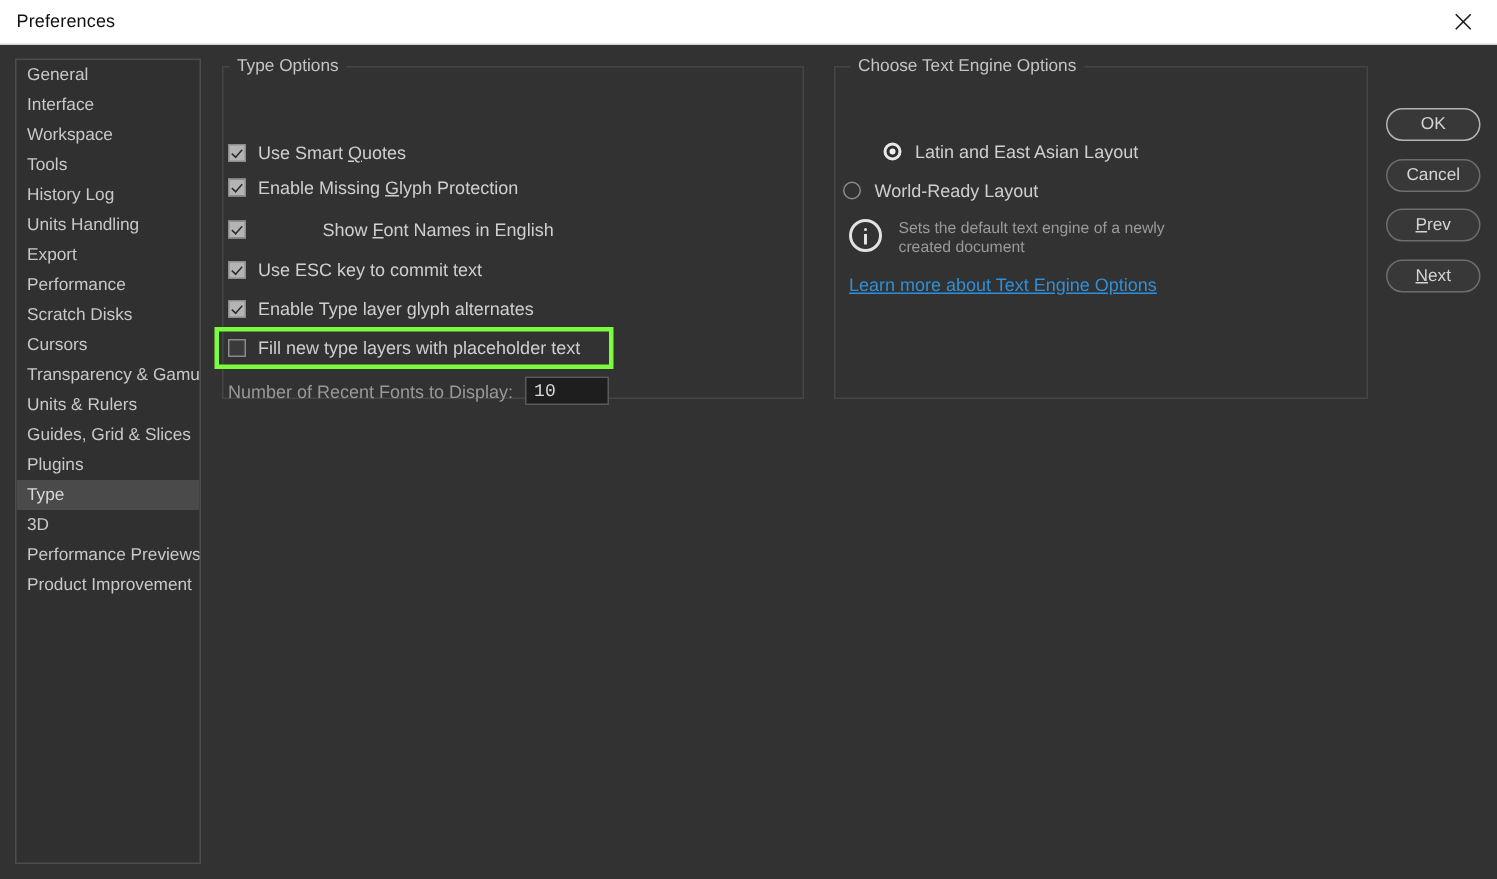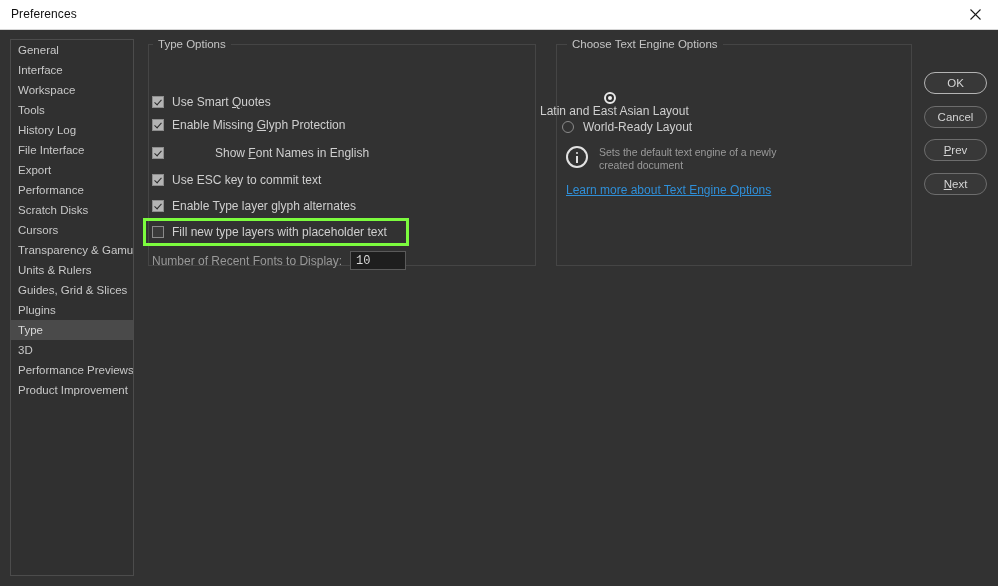--- a/index.html
+++ b/index.html
@@ -302,21 +302,21 @@
   </div>
 
   <div class="dialog-body">
 
     <div class="sidebar" id="sidebar">
         <div class="side-item">General</div>
         <div class="side-item">Interface</div>
         <div class="side-item">Workspace</div>
         <div class="side-item">Tools</div>
         <div class="side-item">History Log</div>
-        <div class="side-item">File Interface</div>
+        <div class="side-item">Units Handling</div>
         <div class="side-item">Export</div>
         <div class="side-item">Performance</div>
         <div class="side-item">Scratch Disks</div>
         <div class="side-item">Cursors</div>
         <div class="side-item">Transparency &amp; Gamut</div>
         <div class="side-item">Units &amp; Rulers</div>
         <div class="side-item">Guides, Grid &amp; Slices</div>
         <div class="side-item">Plugins</div>
         <div class="side-item selected">Type</div>
         <div class="side-item">3D</div>
@@ -357,21 +357,21 @@
 
     <div class="recent-row">
       <span class="recent-label">Number of Recent Fonts to Display:</span>
       <input class="recent-input" type="text" value="10" style="">
     </div>
 
     <div class="group" id="group-engine">
       <div class="group-title">Choose Text Engine Options</div>
     </div>
     <div id="radio-host">
-        <div class="rd-row" style="left: 540px; top: 62px; flex-direction: column;">
+        <div class="rd-row" style="left: 589px; top: 62px;">
           <span class="rd-circle on"></span>
           <span class="rd-label">Latin and East Asian Layout</span>
         </div>
         <div class="rd-row" style="left: 562px; top: 88px;">
           <span class="rd-circle off"></span>
           <span class="rd-label">World-Ready Layout</span>
         </div>
       </div>
 
     <div class="info-wrap">

